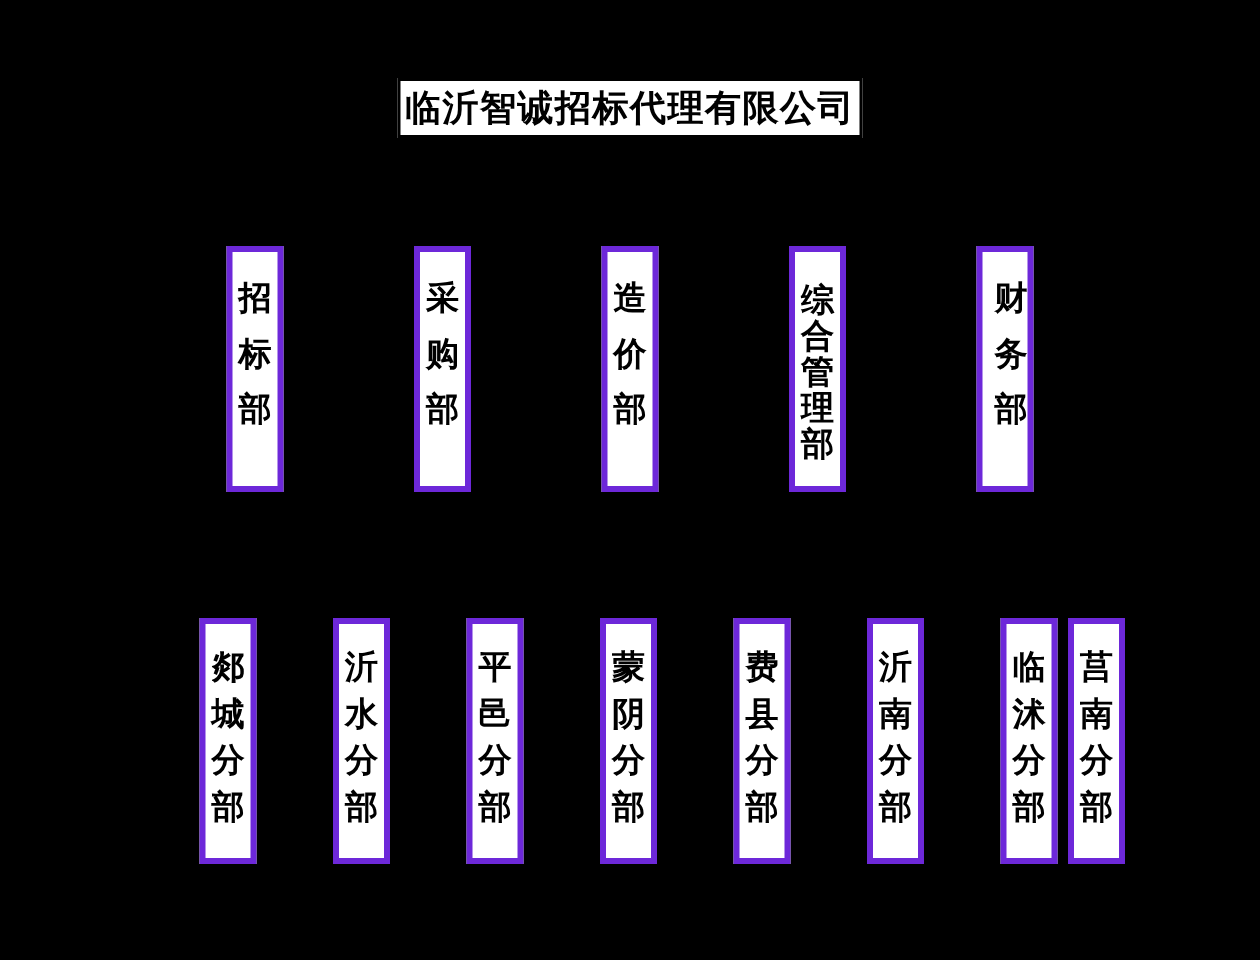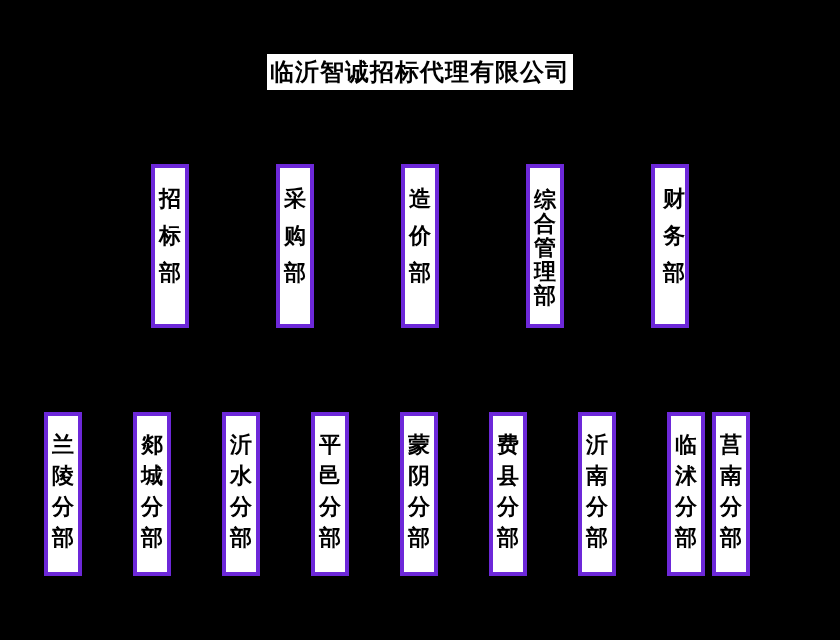--- a/index.html
+++ b/index.html
@@ -90,21 +90,20 @@
   <div class="line vline" style="left:63px;  top:378px; height:34px;"></div>
   <div class="line vline" style="left:152px; top:378px; height:34px;"></div>
   <div class="line vline" style="left:241px; top:378px; height:34px;"></div>
   <div class="line vline" style="left:330px; top:378px; height:34px;"></div>
   <div class="line vline" style="left:419px; top:378px; height:34px;"></div>
   <div class="line vline" style="left:508px; top:378px; height:34px;"></div>
   <div class="line vline" style="left:597px; top:378px; height:34px;"></div>
   <div class="line vline" style="left:686px; top:378px; height:34px;"></div>
   <div class="line vline" style="left:775px; top:378px; height:34px;"></div>
 
-  <div class="vbox branch b0">兰陵分部</div>
   <div class="vbox branch b1">郯城分部</div>
   <div class="vbox branch b2">沂水分部</div>
   <div class="vbox branch b3">平邑分部</div>
   <div class="vbox branch b4">蒙阴分部</div>
   <div class="vbox branch b5">费县分部</div>
   <div class="vbox branch b6">沂南分部</div>
   <div class="vbox branch b7">临沭分部</div>
   <div class="vbox branch b8">莒南分部</div>
 
 </div>

